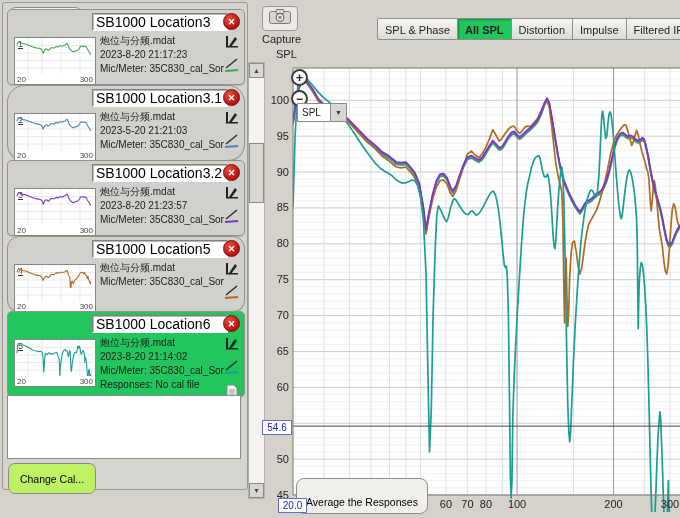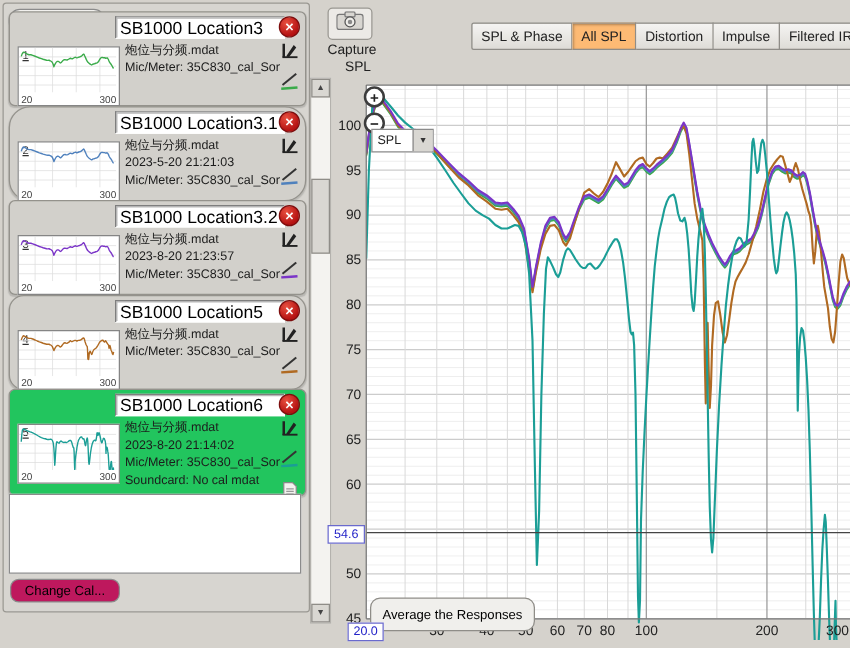--- a/index.html
+++ b/index.html
@@ -23,47 +23,47 @@
        display:flex;align-items:center;justify-content:center;cursor:pointer;border:1px solid #7d0d0d}
   .thumb{position:absolute;left:6px;top:27px;width:80px;height:46px;background:#fff;border:1px solid #858585}
   .thumb .tnum{position:absolute;left:3px;top:1px;font-size:9px;text-decoration:underline;color:#333}
   .thumb .tl{position:absolute;bottom:0;left:2px;font-size:8px;color:#444}
   .thumb .tr{position:absolute;bottom:0;right:2px;font-size:8px;color:#444}
   .info{position:absolute;left:92px;top:24px;width:124px;font-size:10px;line-height:14px;color:#1c1c1c;
         white-space:nowrap;overflow:hidden}
   .icol{position:absolute;right:3px;top:24px;width:18px;display:flex;flex-direction:column;gap:6px;align-items:center}
   .notes{position:absolute;left:4px;top:392px;width:228px;height:58px;background:#fff;border:1px solid #8b8b8b;
         resize:none;font-size:10px}
-  .changecal{position:absolute;left:5px;top:460px;width:88px;height:19px;background:#be185d;border:1px solid #8b8b8b;
+  .changecal{position:absolute;left:5px;top:460px;width:88px;height:31px;background:#bef264;border:1px solid #8b8b8b;
         border-radius:7px;font-size:10.5px;cursor:pointer}
   
   .vscroll{position:absolute;left:248px;top:62px;width:15px;height:435px;background:#f4f3f0;border:1px solid #b4b2ad}
   .vscroll .arr{position:absolute;left:0;width:13px;height:13px;background:#d9d7d2;border:1px solid #8f8d88;
         font-size:7px;display:flex;align-items:center;justify-content:center;color:#444}
   .vscroll .up{top:0}.vscroll .dn{bottom:0}
   .vscroll .thumbbar{position:absolute;left:0;top:80px;width:13px;height:58px;background:#d9d7d2;border:1px solid #8f8d88}
   
   .capture{position:absolute;left:262px;top:6px;width:44px;cursor:pointer}
   .capture .lbl{font-size:11px;margin-top:2px}
   .capture .cam{display:inline-block;padding:2px 6px;background:#eceae6;border:1px solid #9a9892;border-radius:4px}
   .tabs{position:absolute;left:377px;top:18px;display:flex}
   .tab{height:19px;padding:1px 7px 0;display:flex;align-items:center;font-size:11px;white-space:nowrap;
        background:linear-gradient(#f5f4f2,#dedcd7);border:1px solid #8f8d88;border-left:none;cursor:pointer}
   .tab:first-child{border-left:1px solid #8f8d88;border-radius:2px 0 0 2px}
-  .tab.sel{background:#fdba74;box-shadow:inset 1px 1px 2px rgba(0,0,0,.3);font-weight:normal}
+  .tab.sel{background:#22c55e;box-shadow:inset 1px 1px 2px rgba(0,0,0,.3);font-weight:bold}
   .axis-title{position:absolute;left:276px;top:48px;font-size:11px;color:#222}
   
   .zoombtn{position:absolute;width:17px;height:17px;border-radius:50%;background:#fff;border:2px solid #3c3c3c;
        font-size:12px;line-height:12px;text-align:center;padding:0;cursor:pointer;color:#222;font-weight:bold}
   .combo{position:absolute;left:297px;top:103px;width:48px;height:17px;background:#fff;border:1px solid #8b8b8b;
        display:flex;align-items:center;font-size:10px;cursor:pointer}
   .combo .val{flex:1;padding-left:4px}
   .combo .dd{width:15px;height:100%;background:#d9d7d2;border-left:1px solid #8b8b8b;display:flex;
        align-items:center;justify-content:center;font-size:7px;color:#333}
-  .avgbtn{position:absolute;left:296px;top:478px;height:27px;padding:4px 9px;background:#f0efec;border:1px solid #8f8d88;
+  .avgbtn{position:absolute;left:296px;top:478px;height:17px;padding:17px 9px;background:#f0efec;border:1px solid #8f8d88;
        border-radius:8px;font-size:10.5px;cursor:pointer}
   .cursorbox{position:absolute;background:#fff;border:1px solid #6a6acd;color:#2323c8;font-size:10px;
        display:flex;align-items:center;justify-content:center}
   #cursorY{left:262px;top:420px;width:28px;height:13px}
   #cursorX{left:278px;top:498px;width:27px;height:13px}
   svg text{font-family:"Liberation Sans",sans-serif}
 </style>
 </head>
 <body>
 
@@ -87,20 +87,21 @@
             <line x1="0" y1="30" x2="78" y2="30" stroke="#ddd" stroke-width="0.6"></line>
             <line x1="13.079712624157406" y1="0" x2="13.079712624157406" y2="36" stroke="#ddd" stroke-width="0.6"></line>
             <line x1="27.038499703989896" y1="0" x2="27.038499703989896" y2="36" stroke="#ddd" stroke-width="0.6"></line>
             <line x1="45.979393539916245" y1="0" x2="45.979393539916245" y2="36" stroke="#ddd" stroke-width="0.6"></line>
             <line x1="64.92028737584258" y1="0" x2="64.92028737584258" y2="36" stroke="#ddd" stroke-width="0.6"></line>
             <polyline points="2.0,7.1 2.8,4.9 3.7,3.7 4.6,3.9 5.8,4.6 7.0,5.4 8.1,5.8 9.7,5.8 11.2,6.3 13.1,7.0 14.8,7.7 16.5,8.4 18.1,8.9 19.5,9.4 20.9,9.8 22.3,10.2 23.2,10.3 24.2,10.2 25.1,10.6 25.9,11.0 26.8,11.8 27.6,13.6 28.1,15.4 28.6,14.1 29.4,12.7 30.1,11.6 30.9,11.1 31.6,11.1 32.2,11.4 32.9,12.1 33.4,12.4 34.0,12.0 34.6,11.3 35.4,10.4 36.2,9.8 37.0,9.7 37.8,9.9 38.5,10.0 39.2,9.8 39.9,9.4 40.6,8.9 41.2,8.6 41.9,8.8 42.5,9.1 43.1,9.0 43.7,8.6 44.3,8.2 44.9,7.9 45.4,7.8 46.0,8.1 46.5,8.3 47.1,8.1 47.6,7.9 48.1,7.7 48.6,7.6 49.3,7.3 50.0,7.0 50.7,6.4 51.4,5.6 51.9,5.3 52.3,5.6 52.7,6.6 53.4,8.1 54.0,9.5 54.6,10.7 55.2,11.6 55.8,12.2 56.3,12.7 56.9,13.1 57.4,13.5 58.0,13.8 58.3,14.0 58.7,13.8 59.2,13.4 59.7,13.2 60.2,13.1 60.6,13.0 61.1,12.8 61.6,12.6 62.0,12.5 62.5,12.4 62.9,12.1 63.5,11.6 64.1,10.8 64.6,9.8 65.2,8.9 65.7,8.3 66.3,8.0 66.8,7.9 67.3,8.1 67.8,8.2 68.3,8.2 68.7,8.2 69.2,8.4 69.7,8.6 70.1,8.5 70.6,8.3 70.9,8.4 71.2,8.8 71.7,9.6 72.1,10.6 72.5,11.5 72.9,12.2 73.3,12.7 73.7,13.2 74.1,13.8 74.5,14.5 74.9,15.2 75.3,16.0 75.6,16.4 76.0,16.5" fill="none" stroke="#3aab4a" stroke-width="1.1" stroke-linejoin="round"></polyline>
           </svg>
         </div>
         <div class="info">
           <div>炮位与分频.mdat</div>
+          <div>2023-8-20 21:17:23</div>
           <div>Mic/Meter: 35C830_cal_Sona</div>
         </div>
         <div class="icol">
           <span><svg width="14" height="13" viewBox="0 0 14 13">
               <rect x="1" y="1" width="2" height="11" fill="#222"></rect>
               <polygon points="4,11 10,2 12,4 6,12" fill="#222"></polygon>
               <rect x="1" y="11" width="12" height="1.5" fill="#222"></rect>
             </svg></span>
           <span><svg width="16" height="14" viewBox="0 0 16 14">
               <line x1="2" y1="10" x2="13" y2="1" stroke="#333" stroke-width="1.6"></line>
@@ -231,21 +232,21 @@
             <line x1="27.038499703989896" y1="0" x2="27.038499703989896" y2="36" stroke="#ddd" stroke-width="0.6"></line>
             <line x1="45.979393539916245" y1="0" x2="45.979393539916245" y2="36" stroke="#ddd" stroke-width="0.6"></line>
             <line x1="64.92028737584258" y1="0" x2="64.92028737584258" y2="36" stroke="#ddd" stroke-width="0.6"></line>
             <polyline points="2.0,13.4 2.4,8.0 2.9,4.2 3.6,3.2 4.6,3.6 5.8,4.1 7.0,4.7 8.1,5.1 9.2,5.5 10.2,5.8 11.2,6.3 12.2,6.8 13.1,7.3 14.4,8.0 15.7,8.8 16.9,9.5 18.1,10.1 19.2,10.5 20.2,10.8 21.3,11.0 22.3,11.4 23.2,11.6 24.2,11.6 24.8,11.5 25.3,11.4 25.9,11.4 26.5,11.8 27.0,12.6 27.6,14.3 28.1,18.5 28.5,26.1 28.8,32.2 29.1,28.9 29.5,21.7 29.9,16.8 30.2,14.1 30.5,13.4 30.9,13.6 31.3,14.0 31.8,14.4 32.2,14.6 32.5,14.3 32.9,13.5 33.4,13.0 33.7,12.8 34.0,12.9 34.4,13.2 34.8,13.5 35.2,13.7 35.6,13.9 36.0,14.0 36.4,14.0 36.8,13.8 37.2,13.7 37.6,13.9 37.9,14.1 38.3,14.0 38.7,13.8 39.0,13.6 39.4,13.4 39.7,13.1 40.2,12.7 40.7,12.4 41.1,12.3 41.4,12.3 41.7,12.5 42.0,13.0 42.3,13.7 42.6,14.6 42.9,15.8 43.3,17.1 43.5,17.9 43.7,18.1 43.9,18.0 44.1,18.7 44.3,21.7 44.5,28.3 44.7,34.1 44.8,35.7 45.0,34.4 45.1,29.4 45.4,26.4 45.7,23.9 46.0,21.9 46.3,20.1 46.5,18.3 46.8,16.6 47.1,15.2 47.3,13.9 47.6,13.0 47.8,12.2 48.1,11.7 48.5,11.0 48.8,10.4 49.2,10.0 49.6,9.7 49.9,9.6 50.3,9.5 50.5,9.7 50.7,10.2 51.0,10.7 51.3,11.1 51.6,11.2 52.0,10.9 52.2,11.3 52.4,11.9 52.6,12.9 52.8,14.2 53.0,15.5 53.3,16.4 53.4,16.6 53.6,16.1 53.8,14.7 54.0,13.3 54.2,12.2 54.4,11.3 54.6,10.7 54.8,10.4 55.0,11.1 55.2,13.1 55.4,16.5 55.6,20.9 55.8,25.3 55.9,28.6 56.1,30.6 56.3,31.4 56.5,30.5 56.7,28.8 56.9,26.9 57.1,25.1 57.4,22.3 57.8,19.9 58.1,18.0 58.5,16.3 58.8,15.1 59.2,14.1 59.5,13.3 59.8,12.7 60.2,12.4 60.5,12.1 60.8,12.2 61.1,12.5 61.4,12.7 61.7,12.4 62.0,11.0 62.3,9.4 62.5,7.3 62.6,6.3 62.8,6.1 62.9,6.6 63.2,7.5 63.4,8.2 63.6,8.0 63.8,7.1 64.0,6.4 64.2,6.2 64.4,6.4 64.6,7.1 64.9,8.2 65.2,9.6 65.5,11.0 65.7,12.4 66.0,13.4 66.3,14.1 66.4,14.3 66.6,14.2 66.8,13.6 67.0,12.7 67.3,11.9 67.5,11.2 67.8,10.8 68.0,10.6 68.3,10.8 68.5,11.1 68.7,11.6 69.0,12.3 69.2,13.1 69.4,14.4 69.6,16.0 69.7,20.1 69.8,22.7 69.8,21.2 70.0,19.3 70.1,18.2 70.4,17.7 70.6,17.8 70.8,18.5 71.0,19.5 71.2,20.9 71.5,22.7 71.7,25.3 71.9,28.6 72.1,32.2 72.3,35.2 72.5,36.0 73.0,36.0 73.2,35.5 73.4,33.0 73.6,31.2 73.8,30.0 74.0,29.1 74.2,29.5 74.3,31.1 74.5,33.3 74.7,35.5 74.8,36.0 75.4,36.0 75.6,35.5 75.7,34.4 75.8,36.0 75.9,36.0" fill="none" stroke="#1b9e96" stroke-width="1.1" stroke-linejoin="round"></polyline>
           </svg>
         </div>
         <div class="info">
           <div>炮位与分频.mdat</div>
           <div>2023-8-20 21:14:02</div>
           <div>Mic/Meter: 35C830_cal_Sona</div>
-          <div>Soundcard: No cal mdat</div>
+          <div>Responses: No cal file</div>
         </div>
         <div class="icol">
           <span><svg width="14" height="13" viewBox="0 0 14 13">
               <rect x="1" y="1" width="2" height="11" fill="#222"></rect>
               <polygon points="4,11 10,2 12,4 6,12" fill="#222"></polygon>
               <rect x="1" y="11" width="12" height="1.5" fill="#222"></rect>
             </svg></span>
           <span><svg width="16" height="14" viewBox="0 0 16 14">
               <line x1="2" y1="10" x2="13" y2="1" stroke="#333" stroke-width="1.6"></line>
               <line x1="1" y1="13" x2="14" y2="12" stroke="#1b9e96" stroke-width="2"></line>

